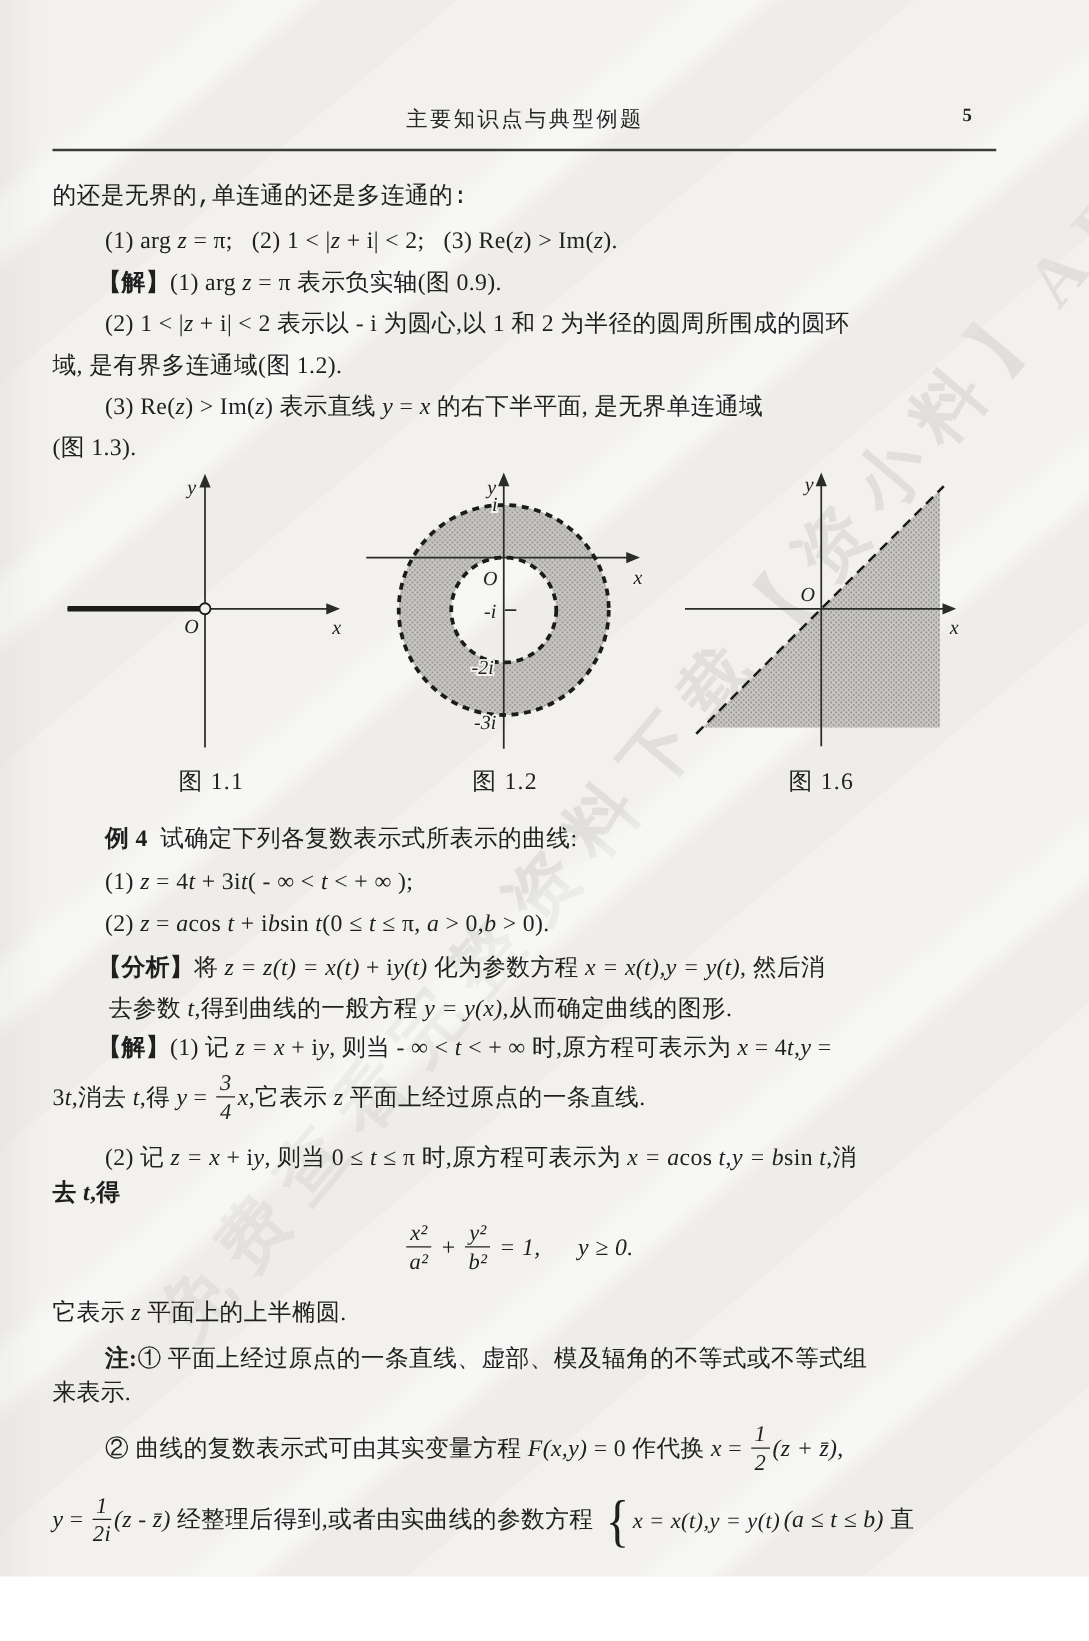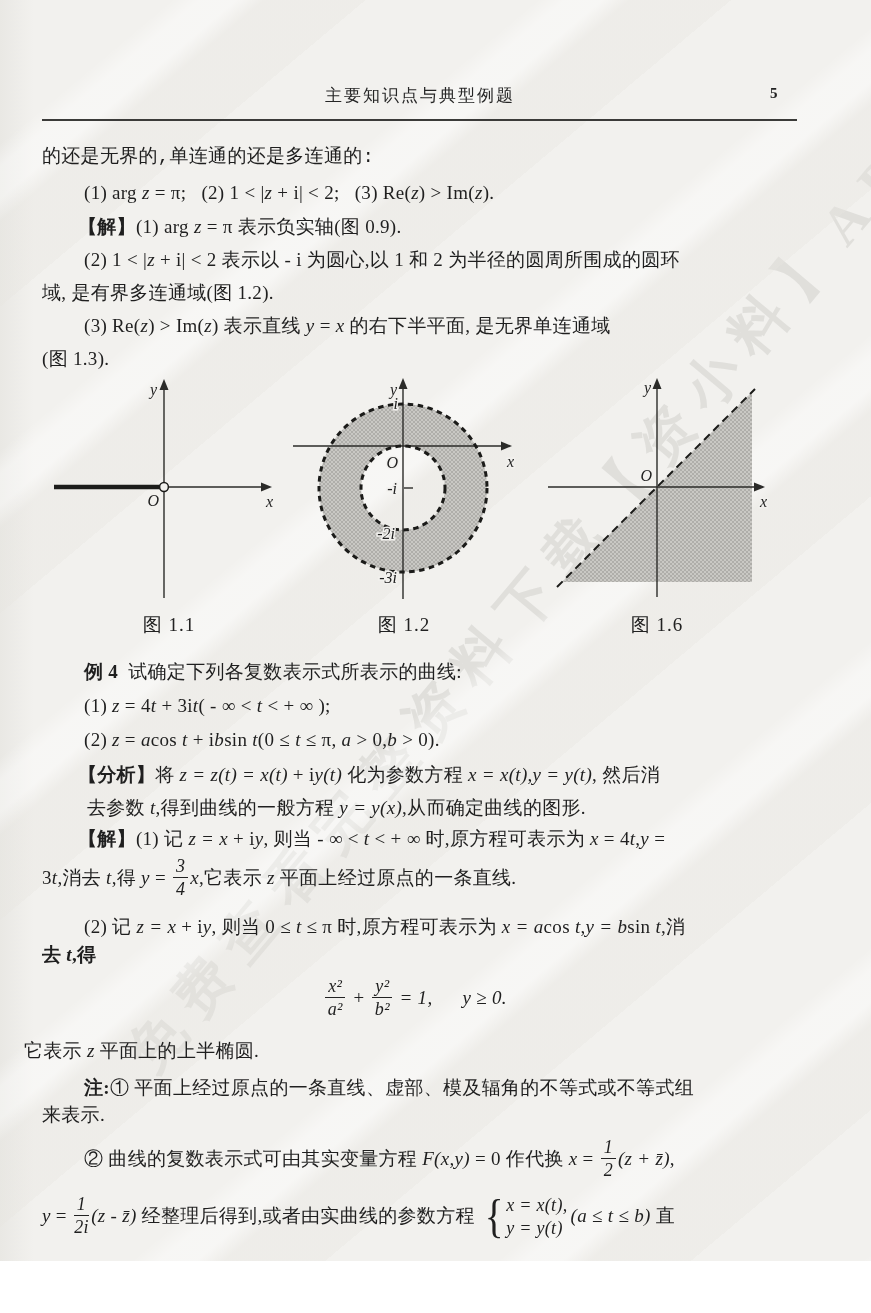--- a/index.html
+++ b/index.html
@@ -33,21 +33,21 @@
   .line.center{left:0;width:830px;text-align:center;}
   .seg-p{}
   .seg-b{font-weight:bold;}
   .seg-m{font-style:italic;}
   .frac{display:inline-block;text-align:center;vertical-align:-0.62em;
     font-style:italic;line-height:1;margin:0 2px;font-size:18px;}
   .fn{display:block;padding:0 3px 2px;border-bottom:1.4px solid #222;}
   .fd{display:block;padding-top:2px;}
   .cases{display:inline-flex;align-items:center;vertical-align:middle;font-style:italic;margin:0 3px;}
   .brace{font-size:46px;font-style:normal;line-height:1;transform:scaleX(.85);margin-right:1px;}
-  .ccol{display:inline-flex;flex-direction:column;line-height:1.3;font-size:18px;text-align:left;}
+  .ccol{display:inline-flex;flex-direction:row;line-height:1.3;font-size:18px;text-align:left;}
   .fig{position:absolute;}
   .fig svg{display:block;}
   .figcap{position:absolute;top:612px;width:90px;text-align:center;font-size:19px;color:#222;letter-spacing:1px;}
   .cap1{left:124px;} .cap2{left:359px;} .cap3{left:612px;}
   .axis{stroke:#2b2b29;stroke-width:1.4;}
   .thickseg{stroke:#1c1c1a;stroke-width:4.5;}
   .dash{stroke:#1b1b19;stroke-width:3;stroke-dasharray:5.5 4.5;fill:none;}
   .dash3{stroke:#1b1b19;stroke-width:2;stroke-dasharray:8 5;}
   .ah{fill:#2b2b29;}
   .flab{font-family:"Liberation Serif","DejaVu Serif",serif;font-style:italic;font-size:16px;fill:#1f1f1f;
@@ -75,21 +75,21 @@
       <div class="line" style="left: 84px; top: 658px;"><span class="seg-b">例 4</span><span class="seg-p">  试确定下列各复数表示式所表示的曲线:</span></div>
       <div class="line" style="left: 84px; top: 692px;"><span class="seg-p">(1) </span><span class="seg-m">z</span><span class="seg-p"> = 4</span><span class="seg-m">t</span><span class="seg-p"> + 3i</span><span class="seg-m">t</span><span class="seg-p">( - ∞ &lt; </span><span class="seg-m">t</span><span class="seg-p"> &lt; + ∞ );</span></div>
       <div class="line" style="left: 84px; top: 726px;"><span class="seg-p">(2) </span><span class="seg-m">z</span><span class="seg-p"> = </span><span class="seg-m">a</span><span class="seg-p">cos </span><span class="seg-m">t</span><span class="seg-p"> + i</span><span class="seg-m">b</span><span class="seg-p">sin </span><span class="seg-m">t</span><span class="seg-p">(0 ≤ </span><span class="seg-m">t</span><span class="seg-p"> ≤ π, </span><span class="seg-m">a</span><span class="seg-p"> &gt; 0,</span><span class="seg-m">b</span><span class="seg-p"> &gt; 0).</span></div>
       <div class="line" style="left: 78px; top: 761px;"><span class="seg-b">【分析】</span><span class="seg-p">将 </span><span class="seg-m">z = z(t) = x(t)</span><span class="seg-p"> + i</span><span class="seg-m">y(t)</span><span class="seg-p"> 化为参数方程 </span><span class="seg-m">x = x(t),y = y(t)</span><span class="seg-p">, 然后消</span></div>
       <div class="line" style="left: 42px; top: 794px; margin-left: 45px;"><span class="seg-p">去参数 </span><span class="seg-m">t</span><span class="seg-p">,得到曲线的一般方程 </span><span class="seg-m">y = y(x)</span><span class="seg-p">,从而确定曲线的图形.</span></div>
       <div class="line" style="left: 78px; top: 825px;"><span class="seg-b">【解】</span><span class="seg-p">(1) 记 </span><span class="seg-m">z = x</span><span class="seg-p"> + i</span><span class="seg-m">y</span><span class="seg-p">, 则当 - ∞ &lt; </span><span class="seg-m">t</span><span class="seg-p"> &lt; + ∞ 时,原方程可表示为 </span><span class="seg-m">x</span><span class="seg-p"> = 4</span><span class="seg-m">t</span><span class="seg-p">,</span><span class="seg-m">y</span><span class="seg-p"> =</span></div>
       <div class="line" style="left: 42px; top: 857px;"><span class="seg-p">3</span><span class="seg-m">t</span><span class="seg-p">,消去 </span><span class="seg-m">t</span><span class="seg-p">,得 </span><span class="seg-m">y</span><span class="seg-p"> = </span><span class="frac"><span class="fn">3</span><span class="fd">4</span></span><span class="seg-m">x</span><span class="seg-p">,它表示 </span><span class="seg-m">z</span><span class="seg-p"> 平面上经过原点的一条直线.</span></div>
       <div class="line" style="left: 84px; top: 913px;"><span class="seg-p">(2) 记 </span><span class="seg-m">z = x</span><span class="seg-p"> + i</span><span class="seg-m">y</span><span class="seg-p">, 则当 0 ≤ </span><span class="seg-m">t</span><span class="seg-p"> ≤ π 时,原方程可表示为 </span><span class="seg-m">x = a</span><span class="seg-p">cos </span><span class="seg-m">t</span><span class="seg-p">,</span><span class="seg-m">y = b</span><span class="seg-p">sin </span><span class="seg-m">t</span><span class="seg-p">,消</span></div>
       <div class="line" style="left: 42px; top: 941px; font-weight: bold;"><span class="seg-p">去 </span><span class="seg-m">t</span><span class="seg-p">,得</span></div>
       <div class="line center" style="top: 977px; font-family: Liberation Serif, serif;"><span class="frac"><span class="fn">x²</span><span class="fd">a²</span></span><span class="seg-m"> + </span><span class="frac"><span class="fn">y²</span><span class="fd">b²</span></span><span class="seg-m"> = 1,</span><span style="display: inline-block; width: 30px;"></span><span class="seg-m">y ≥ 0.</span></div>
-      <div class="line" style="left: 24px; top: 1037px;"><span class="seg-p">它表示 </span><span class="seg-m">z</span><span class="seg-p"> 平面上的上半椭圆.</span></div>
+      <div class="line" style="left: 42px; top: 1037px;"><span class="seg-p">它表示 </span><span class="seg-m">z</span><span class="seg-p"> 平面上的上半椭圆.</span></div>
       <div class="line" style="left: 84px; top: 1074px;"><span class="seg-b">注:</span><span class="seg-p">① 平面上经过原点的一条直线、虚部、模及辐角的不等式或不等式组</span></div>
       <div class="line" style="left: 42px; top: 1101px;"><span class="seg-p">来表示.</span></div>
       <div class="line" style="left: 84px; top: 1138px;"><span class="seg-p">② 曲线的复数表示式可由其实变量方程 </span><span class="seg-m">F(x,y)</span><span class="seg-p"> = 0 作代换 </span><span class="seg-m">x</span><span class="seg-p"> = </span><span class="frac"><span class="fn">1</span><span class="fd">2</span></span><span class="seg-m">(z + z̄)</span><span class="seg-p">,</span></div>
       <div class="line" style="left: 42px; top: 1194px;"><span class="seg-m">y</span><span class="seg-p"> = </span><span class="frac"><span class="fn">1</span><span class="fd">2i</span></span><span class="seg-m">(z - z̄)</span><span class="seg-p"> 经整理后得到,或者由实曲线的参数方程 </span><span class="cases"><span class="brace">{</span><span class="ccol"><span class="crow">x = x(t),</span><span class="crow">y = y(t)</span></span></span><span class="seg-m">(a ≤ t ≤ b)</span><span class="seg-p"> 直</span></div>
     </div>
 
   <div class="fig" style="left:40px;top:375px;">
     <svg width="240" height="230" viewBox="0 0 240 230">
       <line class="axis" x1="124" y1="10" x2="124" y2="223"></line>
       <polygon class="ah" points="124,4 119.5,15 128.5,15"></polygon>

